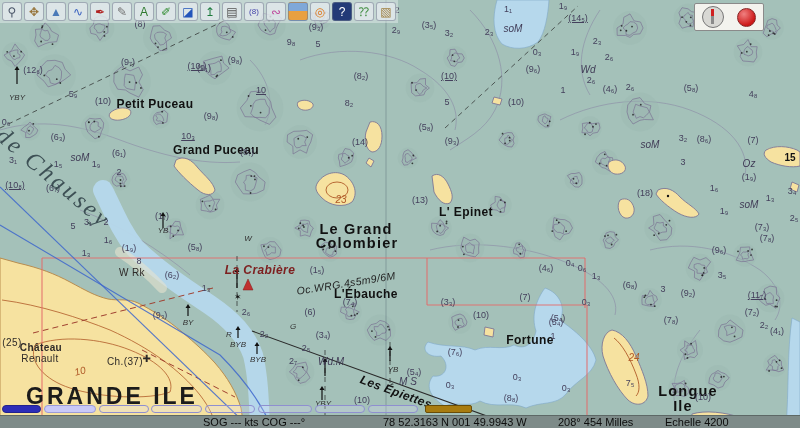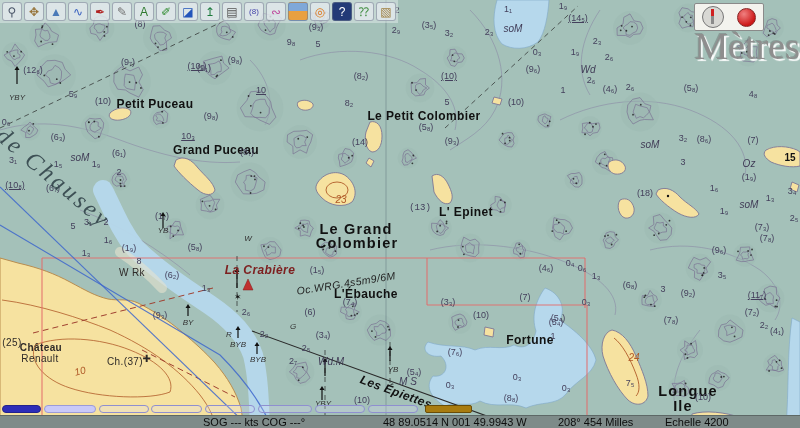--- a/index.html
+++ b/index.html
@@ -467,26 +467,26 @@
       <path d="M257,346 v8" stroke="#111" stroke-width="1.2" fill="none"></path>
       <path d="M254.5,346 l2.5,-4 l2.5,4 Z" fill="#111"></path>
       <path d="M322,390 v10" stroke="#111" stroke-width="1.2" fill="none"></path>
       <path d="M319.5,390 l2.5,-4 l2.5,4 Z" fill="#111"></path>
       <path d="M243,290 L248,279 L253,290 Z" fill="#c03030" stroke="#801818" stroke-width="0.5"></path>
       <text x="234" y="300" font-size="9" fill="#111">✶</text>
     </svg>
   <div id="labels">
       <span class=" pl" style="left: 155px; top: 104px;">Petit Puceau</span>
       <span class=" pl" style="left: 216px; top: 150px;">Grand Puceau</span>
-      <span class=" pl" style="left: 424px; top: 116px;">Le Petit Colombier</span>
       <span class=" pl b15" style="left: 356px; top: 229px;">Le Grand</span>
       <span class=" pl b15" style="left: 357px; top: 243px;">Colombier</span>
       <span class=" pl" style="left: 466px; top: 212px;">L' Epinet</span>
       <span class=" pl" style="left: 366px; top: 294px;">L'Ébauche</span>
       <span class=" pl" style="left: 530px; top: 340px;">Fortune</span>
+      <span class=" pl huge" style="left: 112px; top: 396px;">GRANDE ILE</span>
       <span class=" pl b15" style="left: 688px; top: 391px;">Longue</span>
       <span class=" pl b15" style="left: 683px; top: 406px;">Ile</span>
       <span class=" pl sm" style="left: 41px; top: 347px; font-weight: bold;">Château</span>
       <span class=" pl sm" style="left: 40px; top: 358px;">Renault</span>
       <span class=" pl sm" style="left: 125px; top: 361px;">Ch.(37)</span>
       <span class=" pl sm" style="left: 147px; top: 358px;">✚</span>
       <span class=" pl sm" style="left: 12px; top: 342px;">(25)</span>
       <span class=" pl red ital" style="left: 260px; top: 270px;">La Crabière</span>
       <span class=" pl lt" style="left: 346px; top: 283px; transform: translate(-50%, -50%) rotate(-9deg);">Oc.WRG.4s5m9/6M</span>
       <span class=" pl sm" style="left: 132px; top: 272px;">W Rk</span>
@@ -540,21 +540,21 @@
       <span class="depth" style="left: 235px; top: 60px;">(9₈)</span>
       <span class="depth" style="left: 204px; top: 68px;">(9₁)</span>
       <span class="depth u" style="left: 261px; top: 90px;">10</span>
       <span class="depth" style="left: 361px; top: 76px;">(8₂)</span>
       <span class="depth" style="left: 396px; top: 30px;">2₉</span>
       <span class="depth" style="left: 397px; top: 10px;">2</span>
       <span class="depth" style="left: 349px; top: 103px;">8₂</span>
       <span class="depth" style="left: 426px; top: 127px;">(5₈)</span>
       <span class="depth" style="left: 452px; top: 141px;">(9₃)</span>
       <span class="depth" style="left: 360px; top: 142px;">(14)</span>
-      <span class="depth" style="left: 420px; top: 208px; font-family: Liberation Mono, monospace;">(13)</span>
+      <span class="depth" style="left: 420px; top: 200px;">(13)</span>
       <span class="depth" style="left: 429px; top: 25px;">(3₅)</span>
       <span class="depth" style="left: 449px; top: 33px;">3₂</span>
       <span class="depth" style="left: 489px; top: 32px;">2₃</span>
       <span class="depth" style="left: 508px; top: 9px;">1₁</span>
       <span class="depth" style="left: 563px; top: 6px;">1₉</span>
       <span class="depth u" style="left: 578px; top: 18px;">(14₅)</span>
       <span class="depth" style="left: 597px; top: 41px;">2₃</span>
       <span class="depth" style="left: 575px; top: 52px;">1₉</span>
       <span class="depth" style="left: 537px; top: 52px;">0₃</span>
       <span class="depth" style="left: 533px; top: 69px;">(9₆)</span>
@@ -623,21 +623,20 @@
       <span class="depth" style="left: 293px; top: 361px;">2₇</span>
       <span class="depth" style="left: 323px; top: 335px;">(3₄)</span>
       <span class="depth" style="left: 362px; top: 400px;">(10)</span>
       <span class="depth" style="left: 414px; top: 372px;">(5₄)</span>
       <span class="depth" style="left: 630px; top: 383px;">7₅</span>
       <span class="depth" style="left: 703px; top: 397px;">(10)</span>
       <span class="depth" style="left: 516px; top: 102px;">(10)</span>
       <span class="depth" style="left: 447px; top: 102px;">5</span>
     </div>
   <div class="chausey">de Chausey</div>
-  <div class="metres">Mètres</div>
   <div class="toolbar">
       <div class="tbtn" style="color: rgb(74, 85, 104);">⚲</div>
       <div class="tbtn" style="color: rgb(150, 116, 58);">✥</div>
       <div class="tbtn" style="color: rgb(74, 122, 184);">▲</div>
       <div class="tbtn" style="color: rgb(58, 98, 192);">∿</div>
       <div class="tbtn" style="color: rgb(176, 32, 32);">✒</div>
       <div class="tbtn" style="color: rgb(111, 111, 111);">✎</div>
       <div class="tbtn" style="color: rgb(46, 122, 46);">A</div>
       <div class="tbtn" style="color: rgb(46, 139, 46);">✐</div>
       <div class="tbtn" style="color: rgb(34, 85, 187);">◪</div>
@@ -663,17 +662,17 @@
       <div class="seg empty" style="left: 99px; width: 50px;"></div>
       <div class="seg empty" style="left: 151px; width: 51px;"></div>
       <div class="seg empty" style="left: 205px; width: 50px;"></div>
       <div class="seg empty" style="left: 258px; width: 54px;"></div>
       <div class="seg empty" style="left: 315px; width: 50px;"></div>
       <div class="seg empty" style="left: 368px; width: 50px;"></div>
       <div class="seg gauge" style="left: 425px; width: 47px;"></div>
     </div>
   <div class="statusbar">
     <span style="left:203px">SOG --- kts   COG ---°</span>
-    <span style="left:383px">48 89.0514 N    001 49.9943 W</span>
+    <span style="left:383px">78 52.3163 N    001 49.9943 W</span>
     <span style="left:558px">208°   454 Milles</span>
     <span style="left:665px">Echelle 4200</span>
   </div>
 </div>
 
 </body></html>

